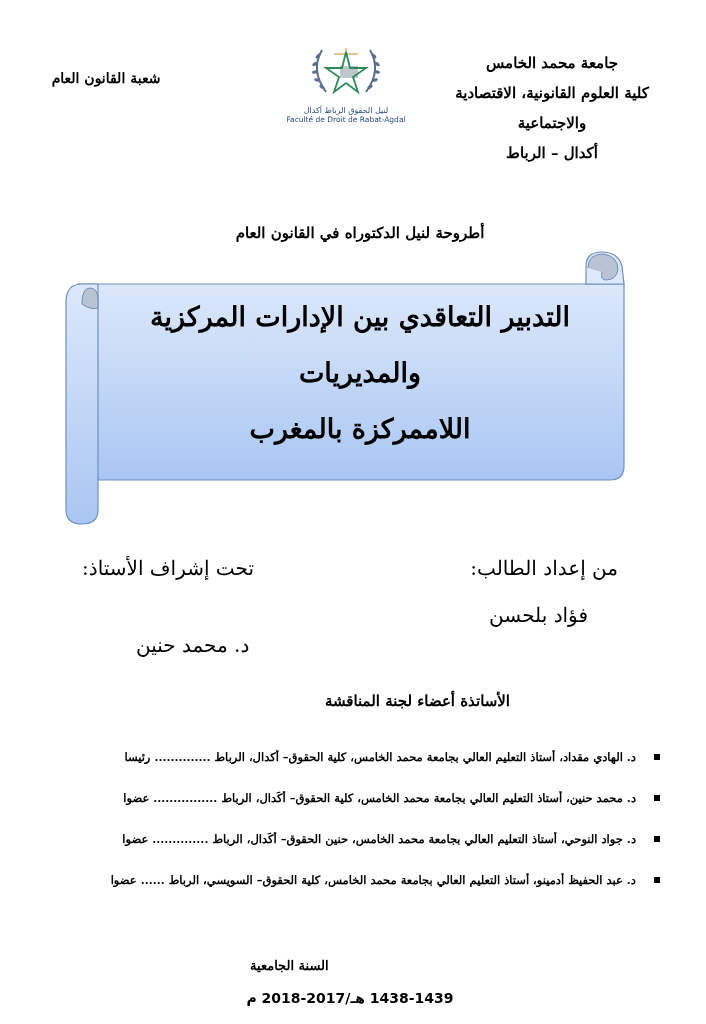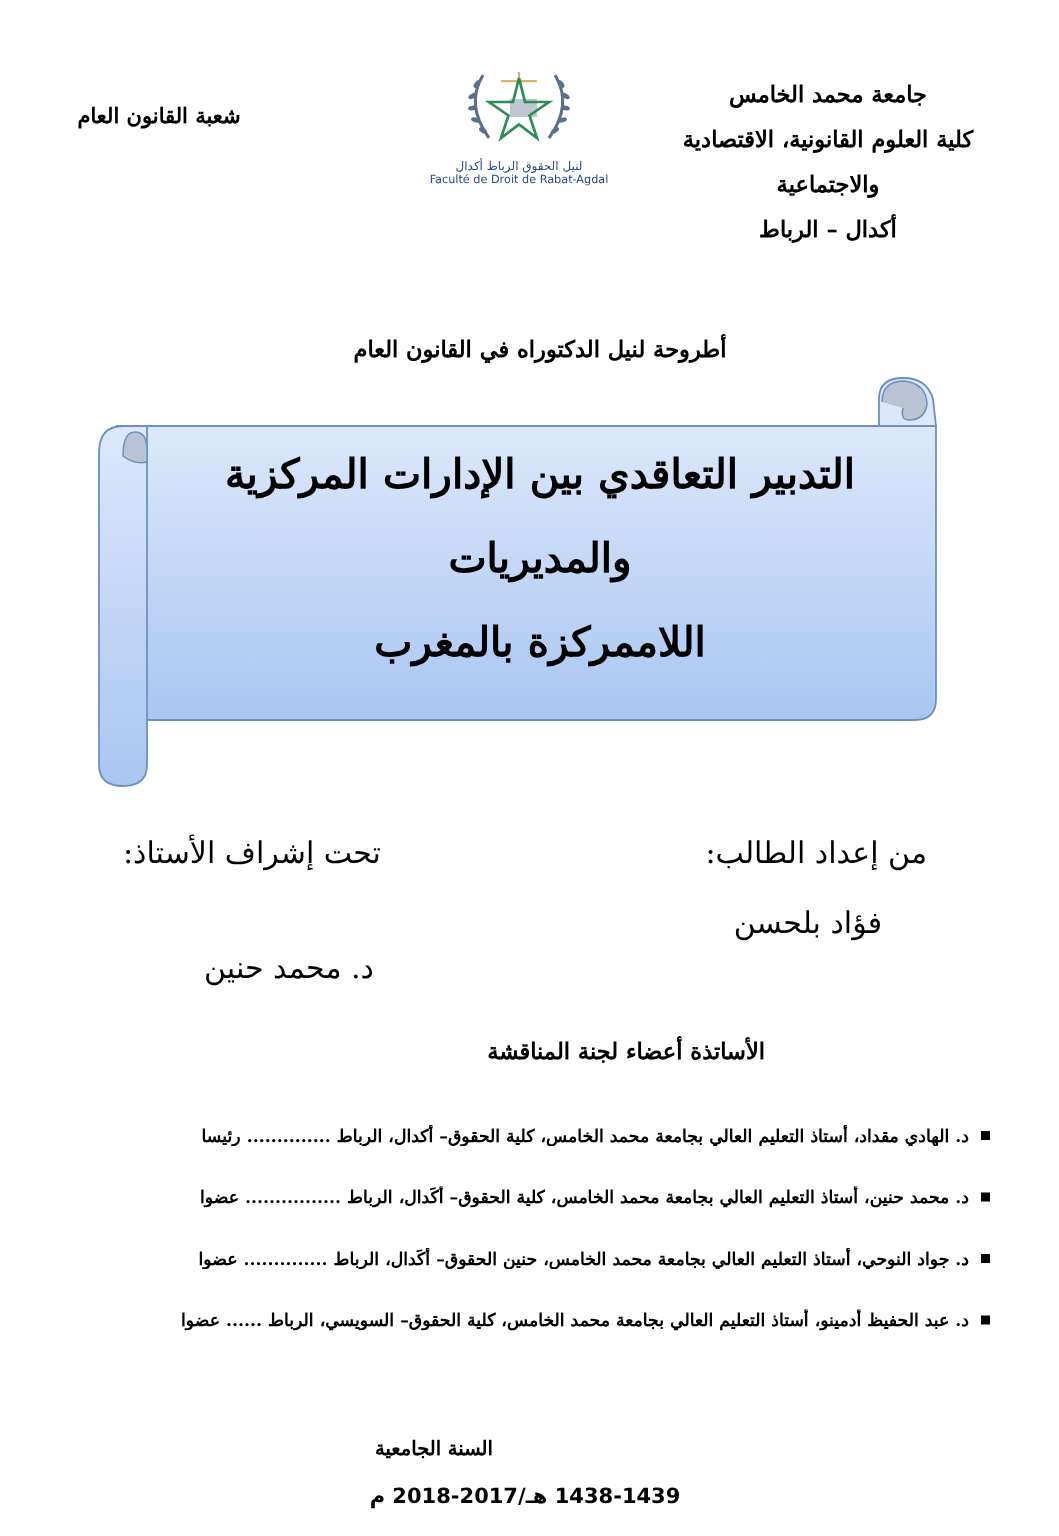--- a/index.html
+++ b/index.html
@@ -13,21 +13,21 @@
   .hdr-left { left: 6px; top: 60px; width: 200px; text-align: center; font-weight: bold; font-size: 14px; line-height: 36px; }
   .logo { left: 282px; top: 40px; width: 128px; height: 86px; }
   .logo-ar { font-size: 8px; text-align: center; color: #2a4a8a; font-family: "DejaVu Sans", sans-serif; }
   .logo-fr { font-size: 7.5px; text-align: center; color: #2a4a8a; font-family: "DejaVu Sans", sans-serif; white-space: nowrap; }
   .thesis-type { left: 200px; top: 224px; width: 320px; text-align: center; font-weight: bold; font-size: 15px; }
   .scroll { left: 56px; top: 248px; width: 590px; height: 280px; }
   .title-box { left: 95px; top: 285px; width: 530px; height: 175px; text-align: center; font-weight: bold; font-size: 27px; line-height: 56px; display:flex; flex-direction:column; justify-content:center; }
   .lbl { font-weight: normal; font-size: 20px; }
   .members-title { left: 200px; top: 692px; width: 310px; text-align: right; font-weight: bold; font-size: 15px; }
   .members { left: 40px; top: 736px; width: 620px; }
-  .member { display: flex; align-items: center; height: 41px; font-weight: bold; font-size: 11.5px; white-space: nowrap; }
+  .member { display: flex; align-items: center; height: 41px; font-weight: bold; font-size: 11.5px; white-space: nowrap; gap: 10px; }
   .bullet { width: 6px; height: 6px; background: #000; display: inline-block; margin-left: 8px; flex: 0 0 auto; }
   .member-text { flex: 1; overflow: hidden; }
   .footer-label { left: 250px; top: 958px; width: 200px; text-align: left; font-weight: bold; font-size: 13px; }
   .footer-year { left: 220px; top: 990px; width: 260px; text-align: center; font-weight: bold; font-size: 14px; font-family: "DejaVu Sans", sans-serif; }
 </style>
 </head>
 <body>
 
 <div class="abs hdr-right rtl">
   <div>جامعة محمد الخامس</div>

